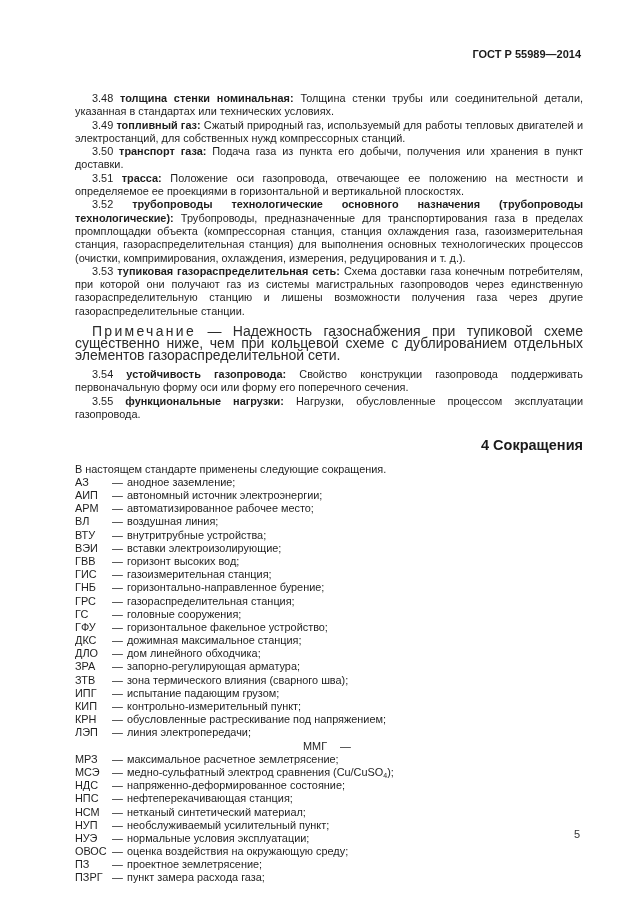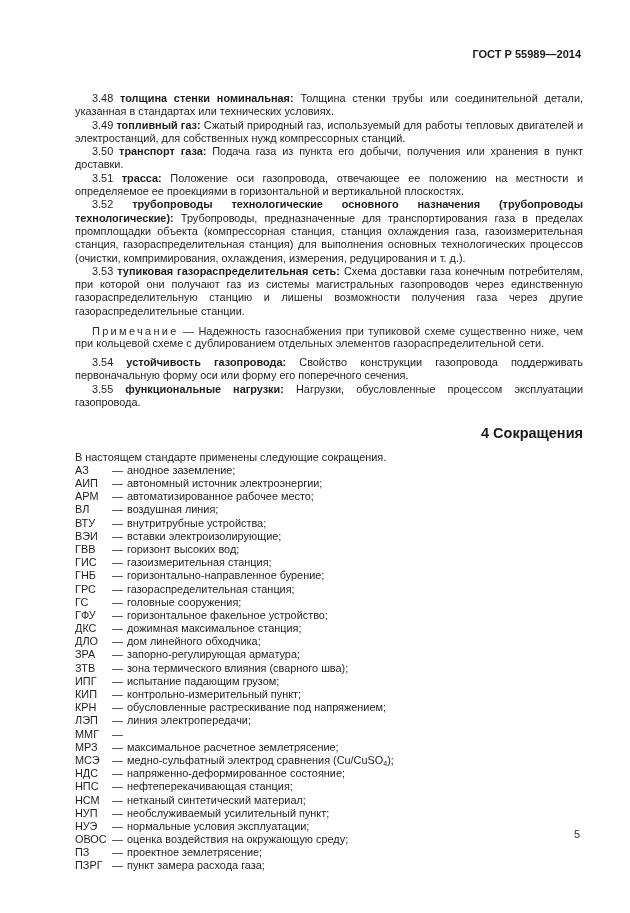--- a/index.html
+++ b/index.html
@@ -12,29 +12,29 @@
     font-size: 11px; font-weight: bold; color: #1a1a1a;
   }
   .content {
     position: absolute; left: 75px; top: 92px; width: 508px;
     font-size: 10.9px; line-height: 13.3px;
   }
   .para { text-indent: 17px; text-align: justify; margin: 0; }
   .para b { font-weight: bold; }
   .note {
     text-indent: 17px; text-align: justify;
-    font-size: 11px; line-height: 12px; margin: 7px 0 7px 0; color: #2a2a2a;
+    font-size: 14px; line-height: 12px; margin: 7px 0 7px 0; color: #2a2a2a;
   }
   .note .spaced { letter-spacing: 2.3px; }
   .section-title {
     font-size: 14.5px; font-weight: bold; margin: 18px 0 10px 0; color: #1a1a1a; text-align: right;
   }
   .intro { margin: 0; }
   .abbr-list { margin: 0; padding: 0; list-style: none; }
-  .abbr-row { display: flex; height: 13.2px; line-height: 13.2px; white-space: nowrap; }
+  .abbr-row { display: flex; height: 13.2px; line-height: 13.2px; white-space: nowrap; justify-content: center; }
   .abbr-code { width: 37px; flex: none; }
   .abbr-dash { width: 15px; flex: none; }
   .abbr-def { flex: 1; }
   .abbr-def sub { font-size: 7px; vertical-align: -2px; line-height: 0; }
   .page-num {
     position: absolute; left: 574px; top: 828px; font-size: 11px; color: #333;
   }
 </style>
 </head>
 <body>

